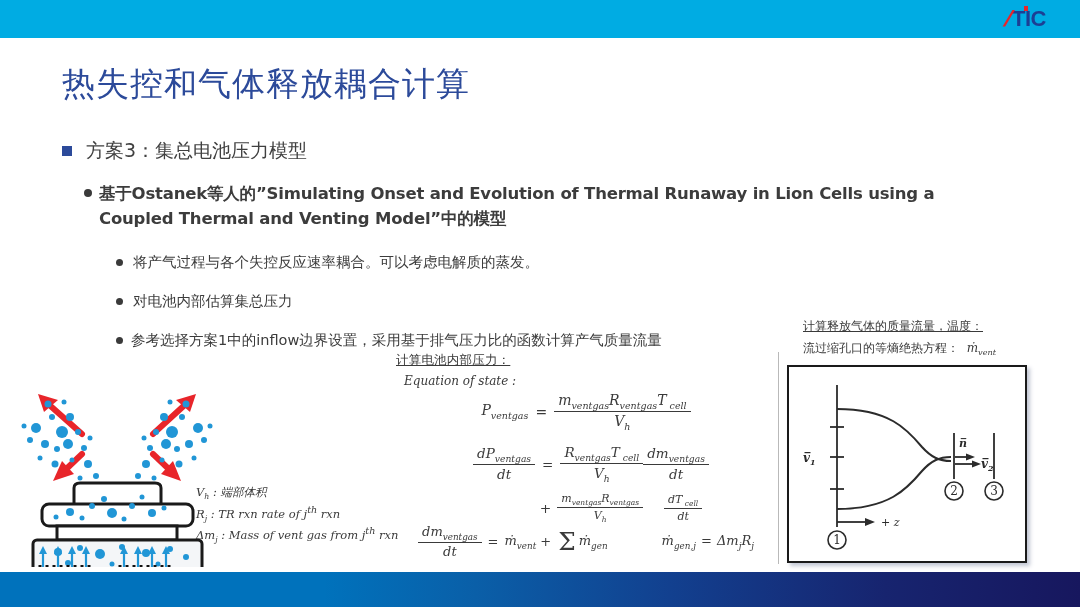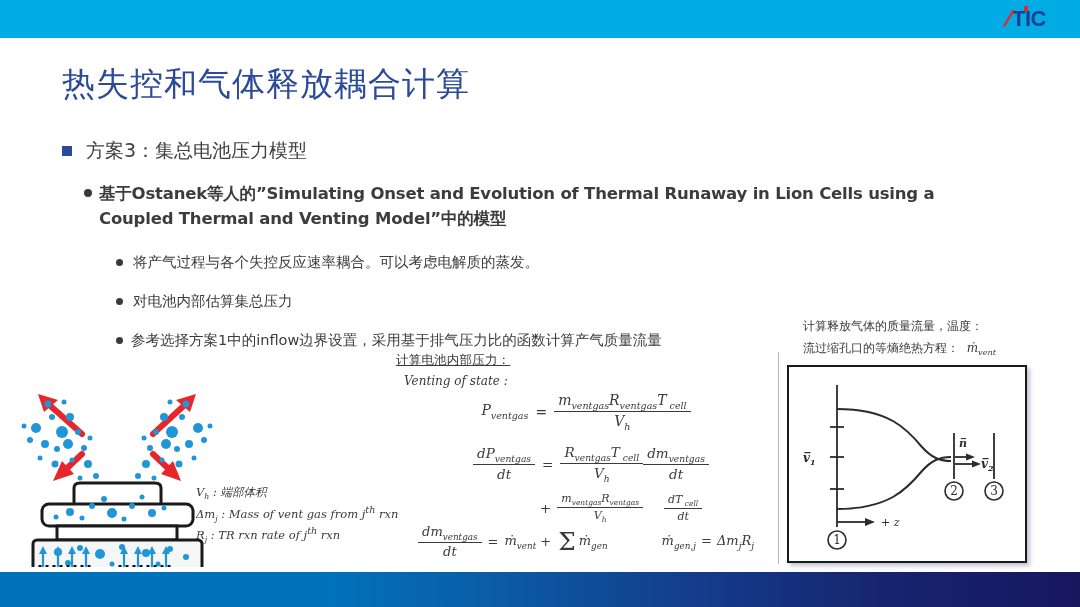--- a/index.html
+++ b/index.html
@@ -183,20 +183,21 @@
     white-space: nowrap;
   }
 
   
   .rnote1 {
     position: absolute;
     left: 803px; top: 318px;
     font-family: "DejaVu Sans", sans-serif;
     font-size: 12px;
     color: #3a3a3a;
+    text-decoration: underline;
     white-space: nowrap;
   }
   .rnote2 {
     position: absolute;
     left: 803px; top: 340px;
     font-family: "DejaVu Sans", sans-serif;
     font-size: 12px;
     color: #3a3a3a;
     white-space: nowrap;
   }
@@ -395,27 +396,27 @@
             <polygon points="138,164 142,172 134,172"></polygon>
           <polygon points="152,164 156,172 148,172"></polygon>
             <polygon points="166,164 170,172 162,172"></polygon>
         </g>
       </g>
     </svg>
   </div>
 
   <div class="legend">
     <div>V<sub>h</sub> : 端部体积</div>
+    <div>R<sub>j</sub> : TR rxn rate of j<sup>th</sup> rxn</div>
     <div>Δm<sub>j</sub> : Mass of vent gas from j<sup>th</sup> rxn</div>
-    <div>R<sub>j</sub> : TR rxn rate of j<sup>th</sup> rxn</div>
   </div>
 
   <div class="formulas">
     <div class="f-head">计算电池内部压力：</div>
-    <div class="f-sub">Venting of state :</div>
+    <div class="f-sub">Equation of state :</div>
 
     <div class="eq eq1">
       <span>P<sub>ventgas</sub></span>
       <span style="padding:0 7px;">=</span>
       <span class="frac">
         <span class="num">m<sub>ventgas</sub>R<sub>ventgas</sub>T<sub>&nbsp;cell</sub></span>
         <span class="den">V<sub>h</sub></span>
       </span>
     </div>
 

